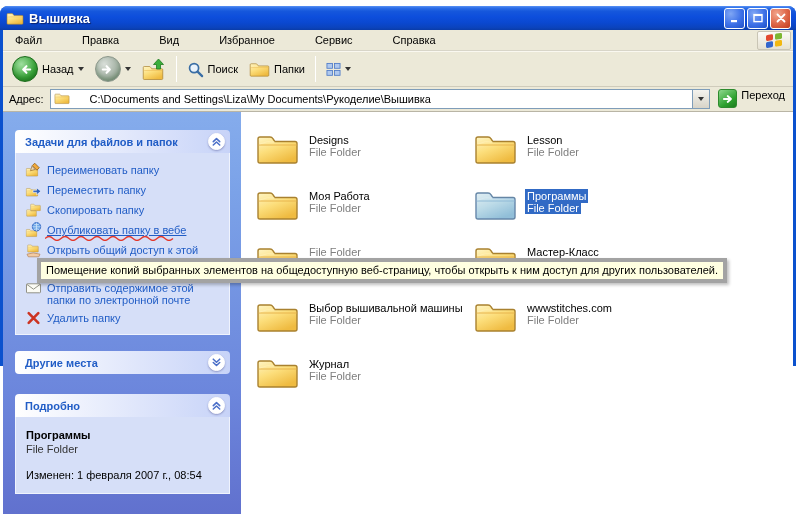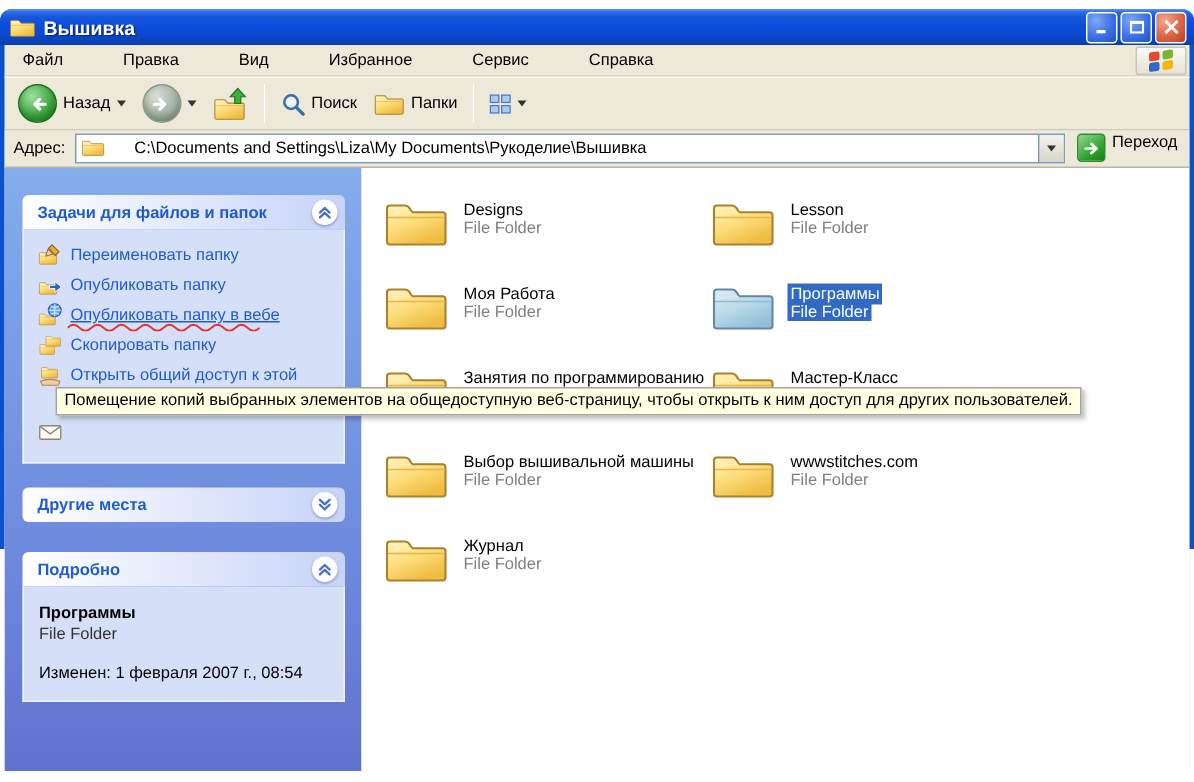--- a/index.html
+++ b/index.html
@@ -98,21 +98,21 @@
   .icon-wrap { width:45px; height:34px; flex:none; position:relative; }
   .fold { width:45px; height:34px; display:block; }
   .tile-text { padding-top:2px; min-width:0; }
   .tile-name { white-space:nowrap; width:fit-content; padding:1px 2px; }
   .tile-type { color:#7F7F7F; width:fit-content; padding:0 2px; }
   .tile.sel .tile-name, .tile.sel .tile-type { background:#316AC5; color:#fff; }
   .tile.sel .fold { filter:hue-rotate(165deg) saturate(.5) brightness(.98); }
 
   
   .tooltip { position:absolute; left:37px; top:258px; z-index:50; background:#FFFFE1;
-             border:1px solid #a3a3a3; padding:2px 5px 3px 5px; white-space:nowrap;
+             border:4px solid #a3a3a3; padding:2px 5px 3px 5px; white-space:nowrap;
              box-shadow:2px 2px 3px rgba(0,0,0,.25); }
 </style>
 </head>
 <body>
 
 <svg width="0" height="0" style="position:absolute" aria-hidden="true">
   <defs>
     <linearGradient id="fgrad" x1="0" y1="0" x2="0.6" y2="1">
       <stop offset="0" stop-color="#FFF5C4"></stop>
         <stop offset="0.5" stop-color="#FCDE7B"></stop>
@@ -266,54 +266,61 @@
                   <path d="M6.4 4.2 L5 8.8 9.6 7.4 z" fill="#EDD9B8" stroke="#8F5E12" stroke-width="0.6"></path>
                   <path d="M9.2 1.2 l4.6 4.6 -2.4 2.4 -4.6 -4.6 z" fill="#F2A93B" stroke="#8F5E12" stroke-width="0.8"></path>
                 </svg>
                 <span class="lbl">Переименовать папку</span>
               </div>
               <div class="task">
                 <svg class="ticon" viewBox="0 0 16 16">
                   <use href="#xpfold" y="5" width="13" height="10"></use>
                   <path d="M7.5 8.2 h3.6 V5.8 L15.4 9.3 11.1 12.8 V10.4 H7.5 z" fill="#2F62C0" stroke="#fff" stroke-width="0.6"></path>
                 </svg>
-                <span class="lbl">Опубликовать папку</span>
+                <span class="lbl">Переместить папку</span>
+              </div>
+              <div class="task">
+                <svg class="ticon" viewBox="0 0 16 16">
+                  <use href="#xpfold" x="4.5" y="1" width="11" height="8.5"></use>
+                  <use href="#xpfold" x="0.5" y="6.5" width="11" height="8.5"></use>
+                </svg>
+                <span class="lbl">Скопировать папку</span>
               </div>
               <div class="task">
                 <svg class="ticon" viewBox="0 0 16 16">
                   <use href="#xpfold" y="6" width="12" height="9.5"></use>
                   <circle cx="11" cy="4.8" r="4.2" fill="#6FA8E8" stroke="#2F62C0" stroke-width="0.9"></circle>
                   <path d="M6.9 4.8 h8.2 M11 0.7 v8.2 M8.2 2 q2.8 1.8 5.6 0 M8.2 7.6 q2.8 -1.8 5.6 0" stroke="#D8EBFB" stroke-width="0.7" fill="none"></path>
                 </svg>
                 <span class="lbl pub-label">
                   <span>Опубликовать папку в вебе</span>
                   <svg class="squiggle" width="132" height="6" viewBox="0 0 132 6">
                     <path d="M0 3.5 q4 -4 8 0 t8 0 t8 0 t8 0 t8 0 t8 0 t8 0 t8 0 t8 0 t8 0 t8 0 t8 0 t8 0 t8 0 t8 0 t8 0" fill="none" stroke="#E3372B" stroke-width="1.2"></path>
                   </svg>
                 </span>
               </div>
-              <div class="task">
-                <svg class="ticon" viewBox="0 0 16 16">
-                  <use href="#xpfold" x="4.5" y="1" width="11" height="8.5"></use>
-                  <use href="#xpfold" x="0.5" y="6.5" width="11" height="8.5"></use>
-                </svg>
-                <span class="lbl">Скопировать папку</span>
-              </div>
               <div class="task gap-after">
                 <svg class="ticon" viewBox="0 0 16 16">
                   <use href="#xpfold" x="1.5" y="1.5" width="12" height="9.5"></use>
                   <path d="M1.5 12.2 q6 -2.6 13 0 l-1.2 2.6 H2.8 z" fill="#F3CBA2" stroke="#B3835A" stroke-width="0.7"></path>
                 </svg>
                 <span class="lbl">Открыть общий доступ к этой</span>
               </div>
               <div class="task">
                 <svg class="ticon" viewBox="0 0 16 16">
                   <rect x="1" y="3.8" width="14" height="9" rx="0.8" fill="#FBFBF4" stroke="#88887A" stroke-width="0.9"></rect>
                   <path d="M1.4 4.4 L8 9.2 14.6 4.4" fill="none" stroke="#88887A" stroke-width="0.9"></path>
                 </svg>
+                <span class="lbl">Отправить содержимое этой папки по электронной почте</span>
+              </div>
+              <div class="task" style="margin-bottom:0">
+                <svg class="ticon" viewBox="0 0 16 16">
+                  <path d="M3.2 3.2 L12.8 12.8 M12.8 3.2 L3.2 12.8" stroke="#CC3322" stroke-width="2.6" stroke-linecap="round"></path>
+                </svg>
+                <span class="lbl">Удалить папку</span>
               </div>
             </div>
           </div>
 
           <div class="panel pnl2">
             <div class="panel-hd" style="border-radius:4px">
               <span>Другие места</span>
               <span class="chevbtn">
                 <svg width="11" height="11" viewBox="0 0 12 12">
                     <path d="M2.5 2.4 L6 5.7 9.5 2.4 M2.5 6 L6 9.3 9.5 6" fill="none" stroke="#4B6FC8" stroke-width="1.7" stroke-linecap="round" stroke-linejoin="round"></path>
@@ -371,21 +378,21 @@
                 </svg>
               </span>
             <span class="tile-text"><span class="tile-name">Программы</span><span class="tile-type" style="display:block">File Folder</span></span>
           </div>
           <div class="tile">
             <span class="icon-wrap">
                 <svg class="fold" viewBox="0 0 44 34">
                   <use href="#xpfold"></use>
                 </svg>
               </span>
-            <span class="tile-text"><span class="tile-name">Занятия по программированию</span><span class="tile-type" style="display:block">File Folder</span></span>
+            <span class="tile-text"><span class="tile-type" style="display:block">File Folder</span></span>
           </div>
           <div class="tile">
             <span class="icon-wrap">
                 <svg class="fold" viewBox="0 0 44 34">
                   <use href="#xpfold"></use>
                 </svg>
               </span>
             <span class="tile-text"><span class="tile-name">Мастер-Класс</span><span class="tile-type" style="display:block">File Folder</span></span>
           </div>
           <div class="tile">

